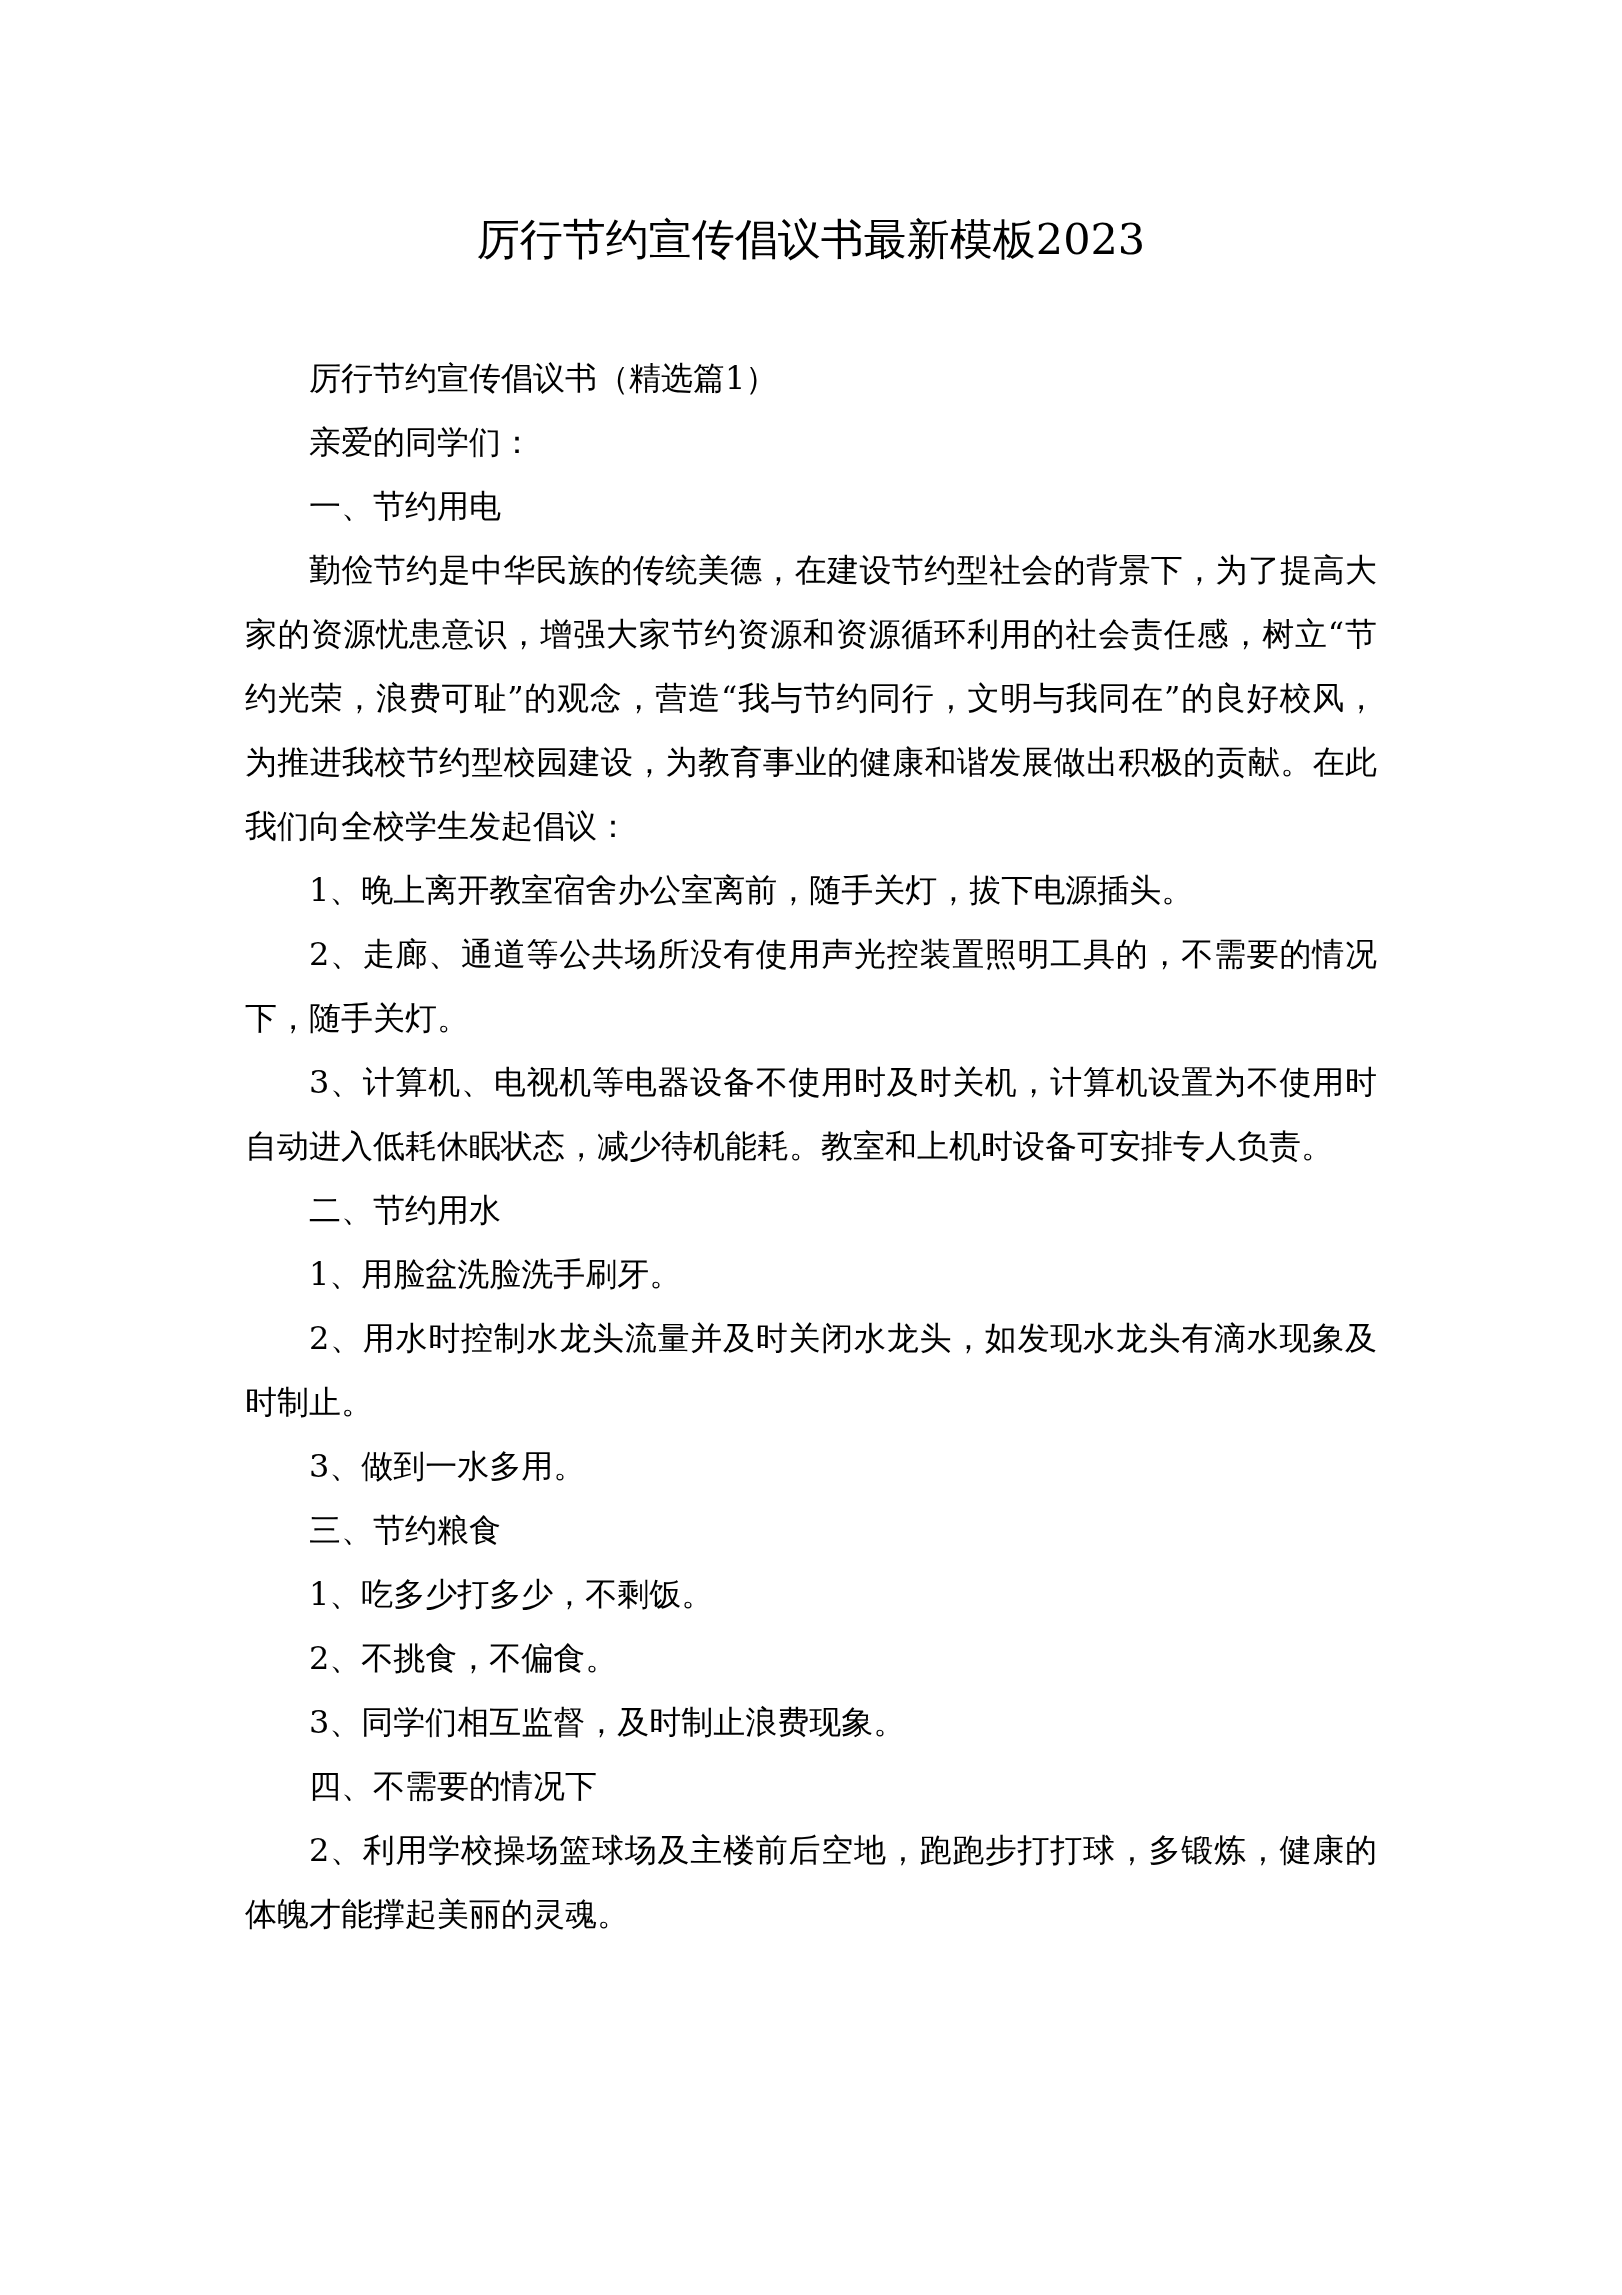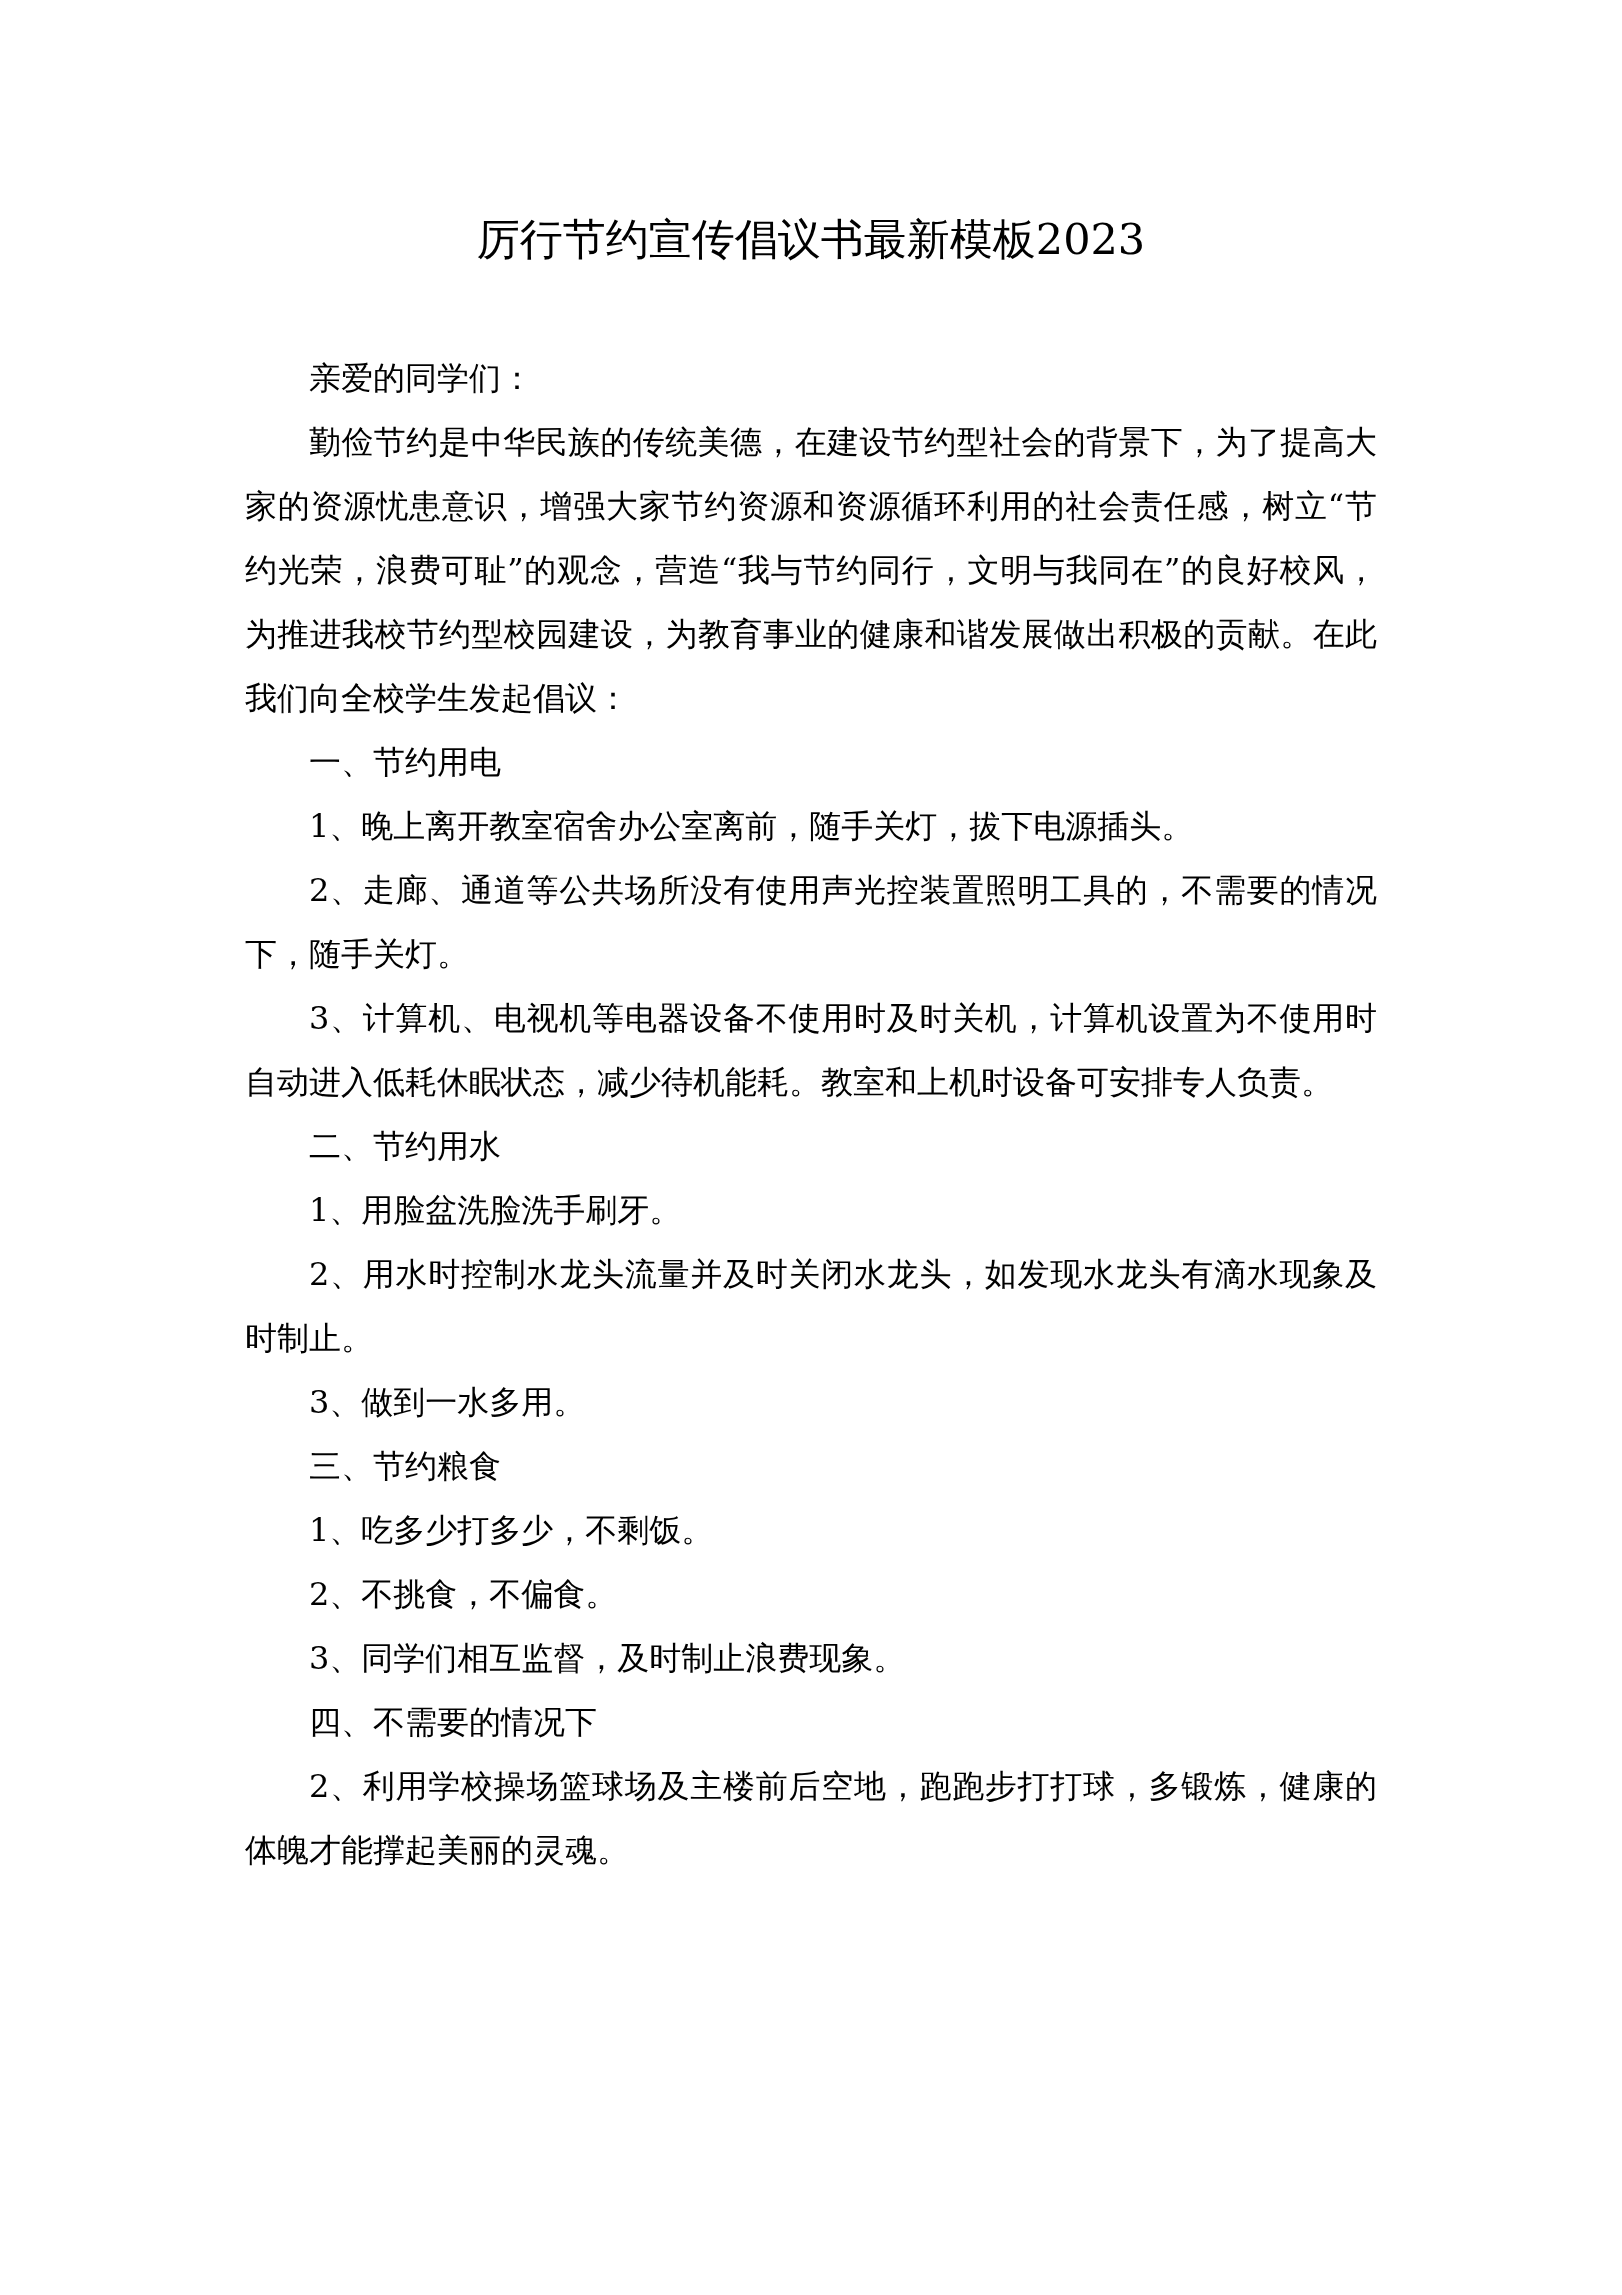--- a/index.html
+++ b/index.html
@@ -47,23 +47,24 @@
       margin: 0;
       text-indent: 2em;
     }
   </style>
 </head>
 <body>
 
 <div class="page">
   <h1 class="title">厉行节约宣传倡议书最新模板2023</h1>
   <div class="body">
+    <p class="para">厉行节约宣传倡议书（精选篇1）</p>
     <p class="para">亲爱的同学们：</p>
+    <p class="para">一、节约用电</p>
     <p class="para">勤俭节约是中华民族的传统美德，在建设节约型社会的背景下，为了提高大家的资源忧患意识，增强大家节约资源和资源循环利用的社会责任感，树立“节约光荣，浪费可耻”的观念，营造“我与节约同行，文明与我同在”的良好校风，为推进我校节约型校园建设，为教育事业的健康和谐发展做出积极的贡献。在此我们向全校学生发起倡议：</p>
-    <p class="para">一、节约用电</p>
     <p class="para">1、晚上离开教室宿舍办公室离前，随手关灯，拔下电源插头。</p>
     <p class="para">2、走廊、通道等公共场所没有使用声光控装置照明工具的，不需要的情况下，随手关灯。</p>
     <p class="para">3、计算机、电视机等电器设备不使用时及时关机，计算机设置为不使用时自动进入低耗休眠状态，减少待机能耗。教室和上机时设备可安排专人负责。</p>
     <p class="para">二、节约用水</p>
     <p class="para">1、用脸盆洗脸洗手刷牙。</p>
     <p class="para">2、用水时控制水龙头流量并及时关闭水龙头，如发现水龙头有滴水现象及时制止。</p>
     <p class="para">3、做到一水多用。</p>
     <p class="para">三、节约粮食</p>
     <p class="para">1、吃多少打多少，不剩饭。</p>
     <p class="para">2、不挑食，不偏食。</p>

